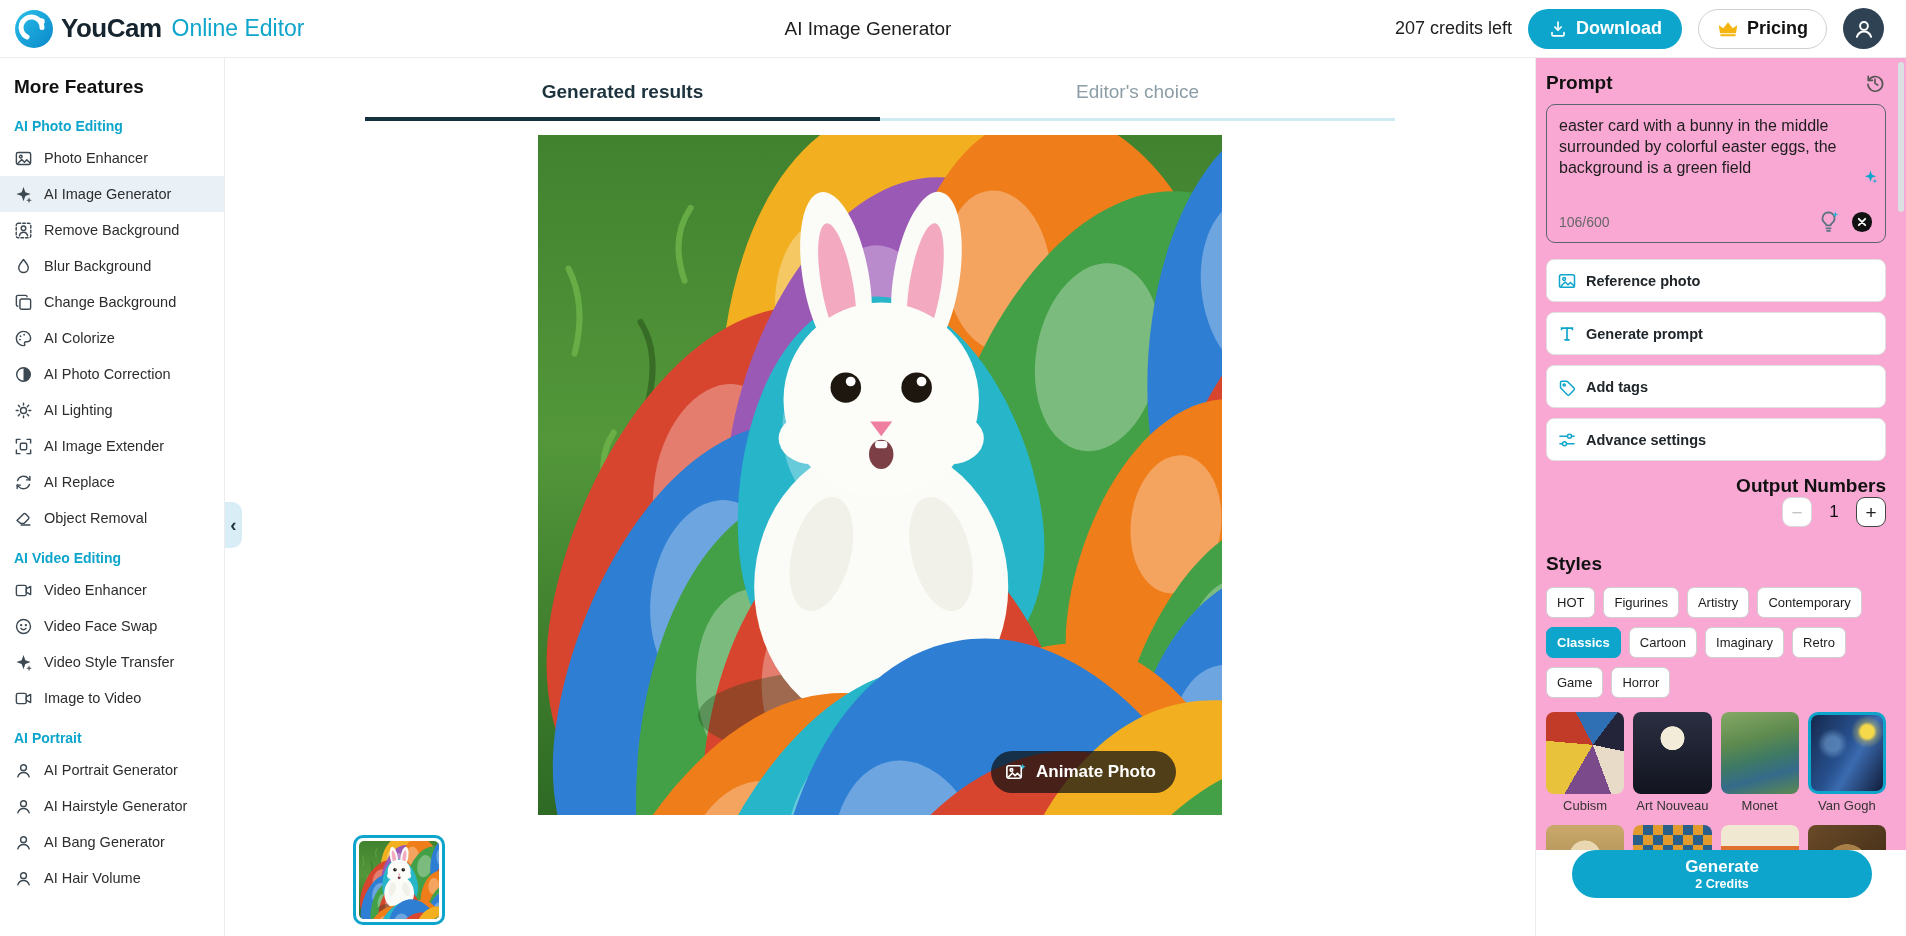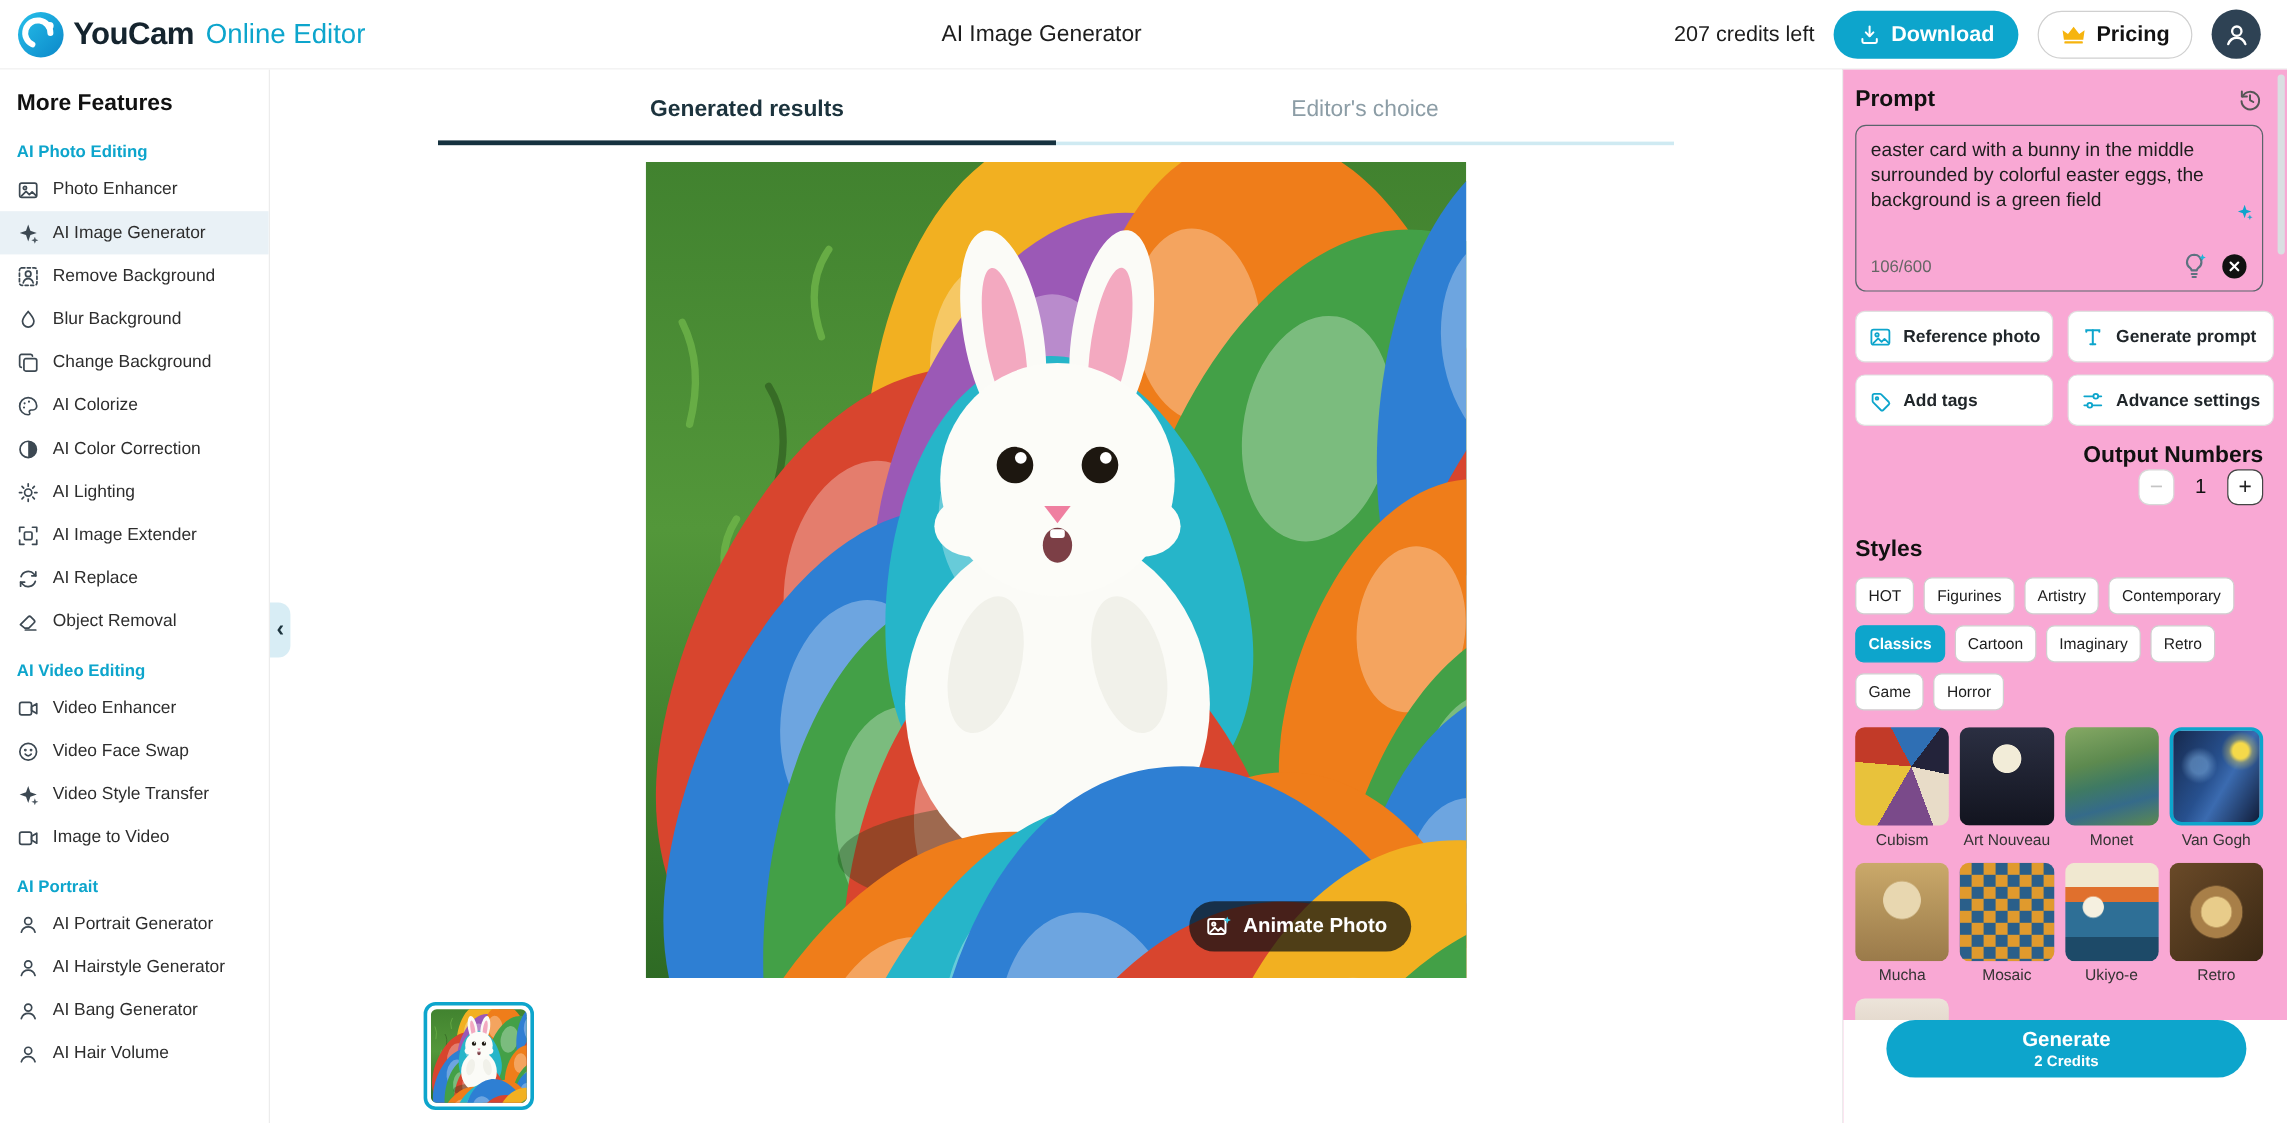--- a/index.html
+++ b/index.html
@@ -56,21 +56,21 @@
   .panel-title { font-size:19px; font-weight:bold; color:#111; }
   .hist { width:22px; height:22px; color:#555; cursor:pointer; }
   .prompt-box { margin-top:10px; border:1.5px solid #5a646b; border-radius:9px; padding:10px 12px 8px; position:relative; height:139px; display:flex; flex-direction:column; }
   .prompt-input { flex:1; border:none; outline:none; resize:none; font-family:inherit; font-size:16px; line-height:1.32; color:#1d1d1d; background:transparent; padding-right:16px; overflow:hidden; }
   .rewrite-ic { position:absolute; right:7px; top:64px; width:15px; height:15px; color:var(--accent); cursor:pointer; }
   .prompt-foot { display:flex; align-items:center; }
   .counter { font-size:14px; color:#666; }
   .foot-icons { margin-left:auto; display:flex; align-items:center; gap:10px; }
   .bulb svg { width:25px; height:25px; color:#5d7280; display:block; }
   .clear svg { width:22px; height:22px; display:block; }
-  .action-grid { margin-top:16px; display:grid; grid-template-columns:1fr 1fr; gap:10px 12px; }
+  .action-grid { margin-top:16px; display:grid; grid-template-columns:1fr; gap:10px 12px; }
   .action-btn { display:flex; align-items:center; gap:9px; height:43px; border:1px solid #e0e0e0; border-radius:8px; background:#fff; font-size:14.5px; font-weight:bold; color:#20262a; padding:0 10px; white-space:nowrap; }
   .aicon { width:20px; height:20px; color:var(--accent); flex:0 0 20px; }
   .output-row { margin-top:14px; display:flex; align-items:flex-end;flex-direction:column; }
   .sec-title { font-size:19px; font-weight:bold; color:#111; }
   .stepper { margin-left:auto; display:flex; align-items:center; gap:16px; }
   .step-btn { width:30px; height:30px; border-radius:9px; border:1.5px solid #d8d8d8; color:#c4c4c4; font-size:19px; line-height:1; display:flex; align-items:center; justify-content:center; background:#fff; }
   .step-btn.plus { border-color:#454545; color:#222; }
   .step-val { font-size:17px; color:#111; min-width:12px; text-align:center; }
   .styles-head { margin-top:26px; }
   .chips { margin-top:12px; display:flex; flex-wrap:wrap; }
@@ -406,21 +406,21 @@
     <div class="side-item">
         <svg class="sicon">
           <use href="#i-palette"></use>
         </svg>
         <span>AI Colorize</span>
       </div>
     <div class="side-item">
         <svg class="sicon">
           <use href="#i-halfcircle"></use>
         </svg>
-        <span>AI Color Correction</span>
+        <span>AI Photo Correction</span>
       </div>
     <div class="side-item">
         <svg class="sicon">
           <use href="#i-sun"></use>
         </svg>
         <span>AI Lighting</span>
       </div>
     <div class="side-item">
         <svg class="sicon">
           <use href="#i-expand"></use>

